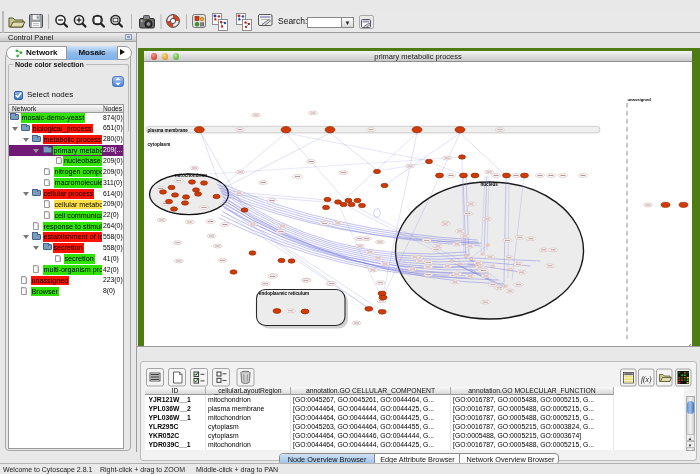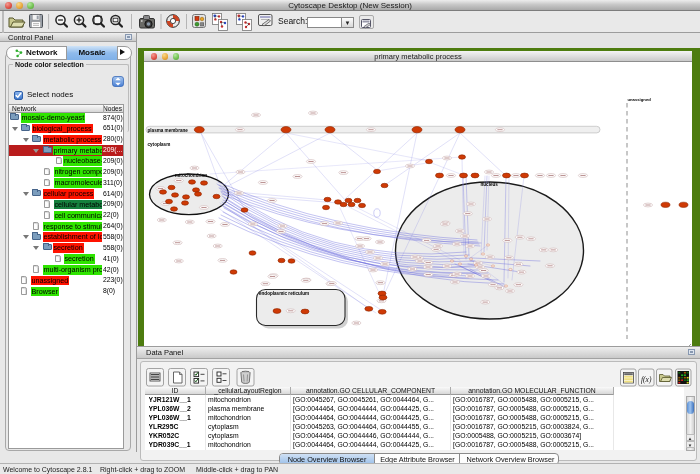--- a/index.html
+++ b/index.html
@@ -36,21 +36,21 @@
 
 #cbx-lab{position:absolute;left:27px;top:57px;font-size:8px;color:#0a0a0a}
 
 #treepane{position:absolute;left:8px;top:70.5px;width:116px;height:345px;background:#fff;border:1px solid #9a9a9a}
 #thead{position:absolute;left:0;top:0;width:114px;height:8px;background:linear-gradient(#fafafa,#d6d6d6);border-bottom:1px solid #9a9a9a;font-size:6.6px;color:#111}
 #thead .n1{position:absolute;left:3px;top:0.8px}
 #thead .n2{position:absolute;left:94px;top:0.8px}
 #thead .sep{position:absolute;left:93.5px;top:0;width:1px;height:8.5px;background:#aaa}
 #treerows{position:absolute;left:0;top:8px;width:114px;height:336px}
 .trow{position:absolute;left:0;width:114px;height:10.85px;font-size:7.2px}
-.trow.sel{background:#b91c1c}
+.trow.sel{background:#701a75}
 .chip{position:absolute;top:0.6px;height:9.6px;line-height:9.6px;color:#000;padding:0 1px;white-space:nowrap;overflow:hidden}
 .cnt{position:absolute;left:94px;top:1.2px;color:#000;font-size:6.8px}
 .fold{position:absolute;width:8.5px;height:6px;background:#7b9dbd;border:1px solid #46648a;border-radius:1px}
 .fold:before{content:"";position:absolute;left:-1px;top:-2.2px;width:4px;height:1.8px;background:#7b9dbd;border:1px solid #46648a;border-bottom:none;border-radius:1px 1px 0 0}
 .filei{position:absolute;width:5.5px;height:7.5px;background:#fdfdfd;border:0.8px solid #9a9a9a;border-radius:0 2.2px 0 0;box-shadow:inset -1px 1px 0 #ddd}
 .tri{position:absolute;width:0;height:0;border-left:3.4px solid transparent;border-right:3.4px solid transparent;border-top:4.2px solid #777}
 
 #desktop{left:137px;top:33px;width:563px;height:313px;background:#e4e4e4}
 #frame{position:absolute;left:1px;top:15px;width:664px;height:312.5px;background:#4d7c0f;border-radius:0}
 #ftitle{position:absolute;left:6px;top:2.5px;width:548px;height:11.5px;background:linear-gradient(#f4f4f4,#c9c9c9);border-bottom:1px solid #8e8e8e}
@@ -84,26 +84,20 @@
 #bt2{left:96px;width:84px;border-right:1px solid #8a8a8a}
 #bt3{left:181px;width:99px}
 
 #status{left:0;top:463px;width:700px;height:11px;background:#e9e9e9;border-top:1px solid #b2b2b2;font-size:7px;color:#222}
 #status span{position:absolute;top:1.5px}
 .ticon{position:absolute;width:7px;height:6px;border:1px solid #8898b0;background:#dde4ee}
 .ticon:after{content:"";position:absolute;left:1px;top:1px;width:3px;height:2px;background:#8898b0}
 
 </style></head><body>
 <div id="root">
-<div class="abs" id="mtitle">
-<div class="light" style="left:5px;background:radial-gradient(circle at 35% 30%,#f49a92,#dd4f43 60%,#b33a30)"></div>
-<div class="light" style="left:16px;background:radial-gradient(circle at 35% 30%,#f8d88a,#e8a63a 60%,#c07f1f)"></div>
-<div class="light" style="left:27px;background:radial-gradient(circle at 35% 30%,#b5e8a0,#6fc04f 60%,#4e9a31)"></div>
-<div class="t">Cytoscape Desktop (New Session)</div>
-</div>
 <div class="abs" id="tbar"><div class="edge"></div>
 <svg width="563" height="22" viewBox="0 11 563 22">
 <line x1="48.6" y1="14" x2="48.6" y2="29" stroke="#b5b5b5" stroke-width="1"></line>
 <line x1="131.5" y1="14" x2="131.5" y2="29" stroke="#b5b5b5" stroke-width="1"></line>
 <line x1="161" y1="14" x2="161" y2="29" stroke="#b5b5b5" stroke-width="1"></line>
 <line x1="186.5" y1="14" x2="186.5" y2="29" stroke="#b5b5b5" stroke-width="1"></line>
 <g transform="translate(8,14)">
           <path d="M1 13 L1 4 L5 4 L7 6 L15 6 L15 13 Z" fill="#c9c98f" stroke="#55552a" stroke-width="1"></path>
           <path d="M2.5 13 L5 8 L17 8 L14 13 Z" fill="#dedeb0" stroke="#55552a" stroke-width="1"></path>
         </g>
@@ -279,21 +273,21 @@
 <div class="cnt" style="">311(0)</div>
 </div>
 <div class="trow" style="top:76.0px">
 <div class="tri" style="left:14px;top:3.6px;border-top-color:#777"></div>
 <div class="fold" style="left:23px;top:1.8px"></div>
 <div class="chip" style="left:33.5px;max-width:59.0px;background:#ff1200">cellular process</div>
 <div class="cnt" style="">614(0)</div>
 </div>
 <div class="trow" style="top:86.8px">
 <div class="filei" style="left:35px;top:1px"></div>
-<div class="chip" style="left:44.5px;max-width:48.0px;background:#15803d">cellular metabo</div>
+<div class="chip" style="left:44.5px;max-width:48.0px;background:#fde047">cellular metabo</div>
 <div class="cnt" style="">209(0)</div>
 </div>
 <div class="trow" style="top:97.6px">
 <div class="filei" style="left:35px;top:1px"></div>
 <div class="chip" style="left:44.5px;max-width:48.0px;background:#2fe400">cell communicat</div>
 <div class="cnt" style="">22(0)</div>
 </div>
 <div class="trow" style="top:108.5px">
 <div class="filei" style="left:24px;top:1px"></div>
 <div class="chip" style="left:33.5px;max-width:59.0px;background:#2fe400">response to stimul</div>
@@ -731,21 +725,20 @@
 <line x1="558" y1="337.4" x2="692" y2="337.4" stroke="#24457c" stroke-width="0.9"></line>
 </svg></div>
 <div id="grip"><svg width="14" height="11" viewBox="0 0 14 11">
             <line x1="4" y1="10" x2="13" y2="1" stroke="#9a9a9a" stroke-width="1"></line>
             <line x1="7" y1="10" x2="13" y2="4" stroke="#9a9a9a" stroke-width="1"></line>
             <line x1="10" y1="10" x2="13" y2="7" stroke="#9a9a9a" stroke-width="1"></line>
           </svg></div>
 </div>
 </div>
 <div class="abs" id="dpanel">
-<div id="dp-title">Data Panel<div class="ticon" style="right:5px;top:2px"></div></div>
 <div id="dp-body"></div>
 <div class="abs" style="left:3px;top:17px"><svg width="560" height="24" viewBox="140 363 560 24">
 <rect x="146.5" y="367.5" width="17" height="17.5" rx="2" fill="#f4f4f4" stroke="#9a9a9a" stroke-width="0.9"></rect>
 <rect x="168.5" y="367.5" width="17" height="17.5" rx="2" fill="#f4f4f4" stroke="#9a9a9a" stroke-width="0.9"></rect>
 <rect x="190.5" y="367.5" width="17" height="17.5" rx="2" fill="#f4f4f4" stroke="#9a9a9a" stroke-width="0.9"></rect>
 <rect x="212.5" y="367.5" width="17" height="17.5" rx="2" fill="#f4f4f4" stroke="#9a9a9a" stroke-width="0.9"></rect>
 <rect x="237" y="367.5" width="17" height="17.5" rx="2" fill="#f4f4f4" stroke="#9a9a9a" stroke-width="0.9"></rect>
 <g transform="translate(150,372)">
             <rect x="0" y="0" width="10" height="8" fill="#fff" stroke="#333" stroke-width="0.8"></rect>
             <rect x="0.8" y="1" width="8.4" height="1.4" fill="#444"></rect>

